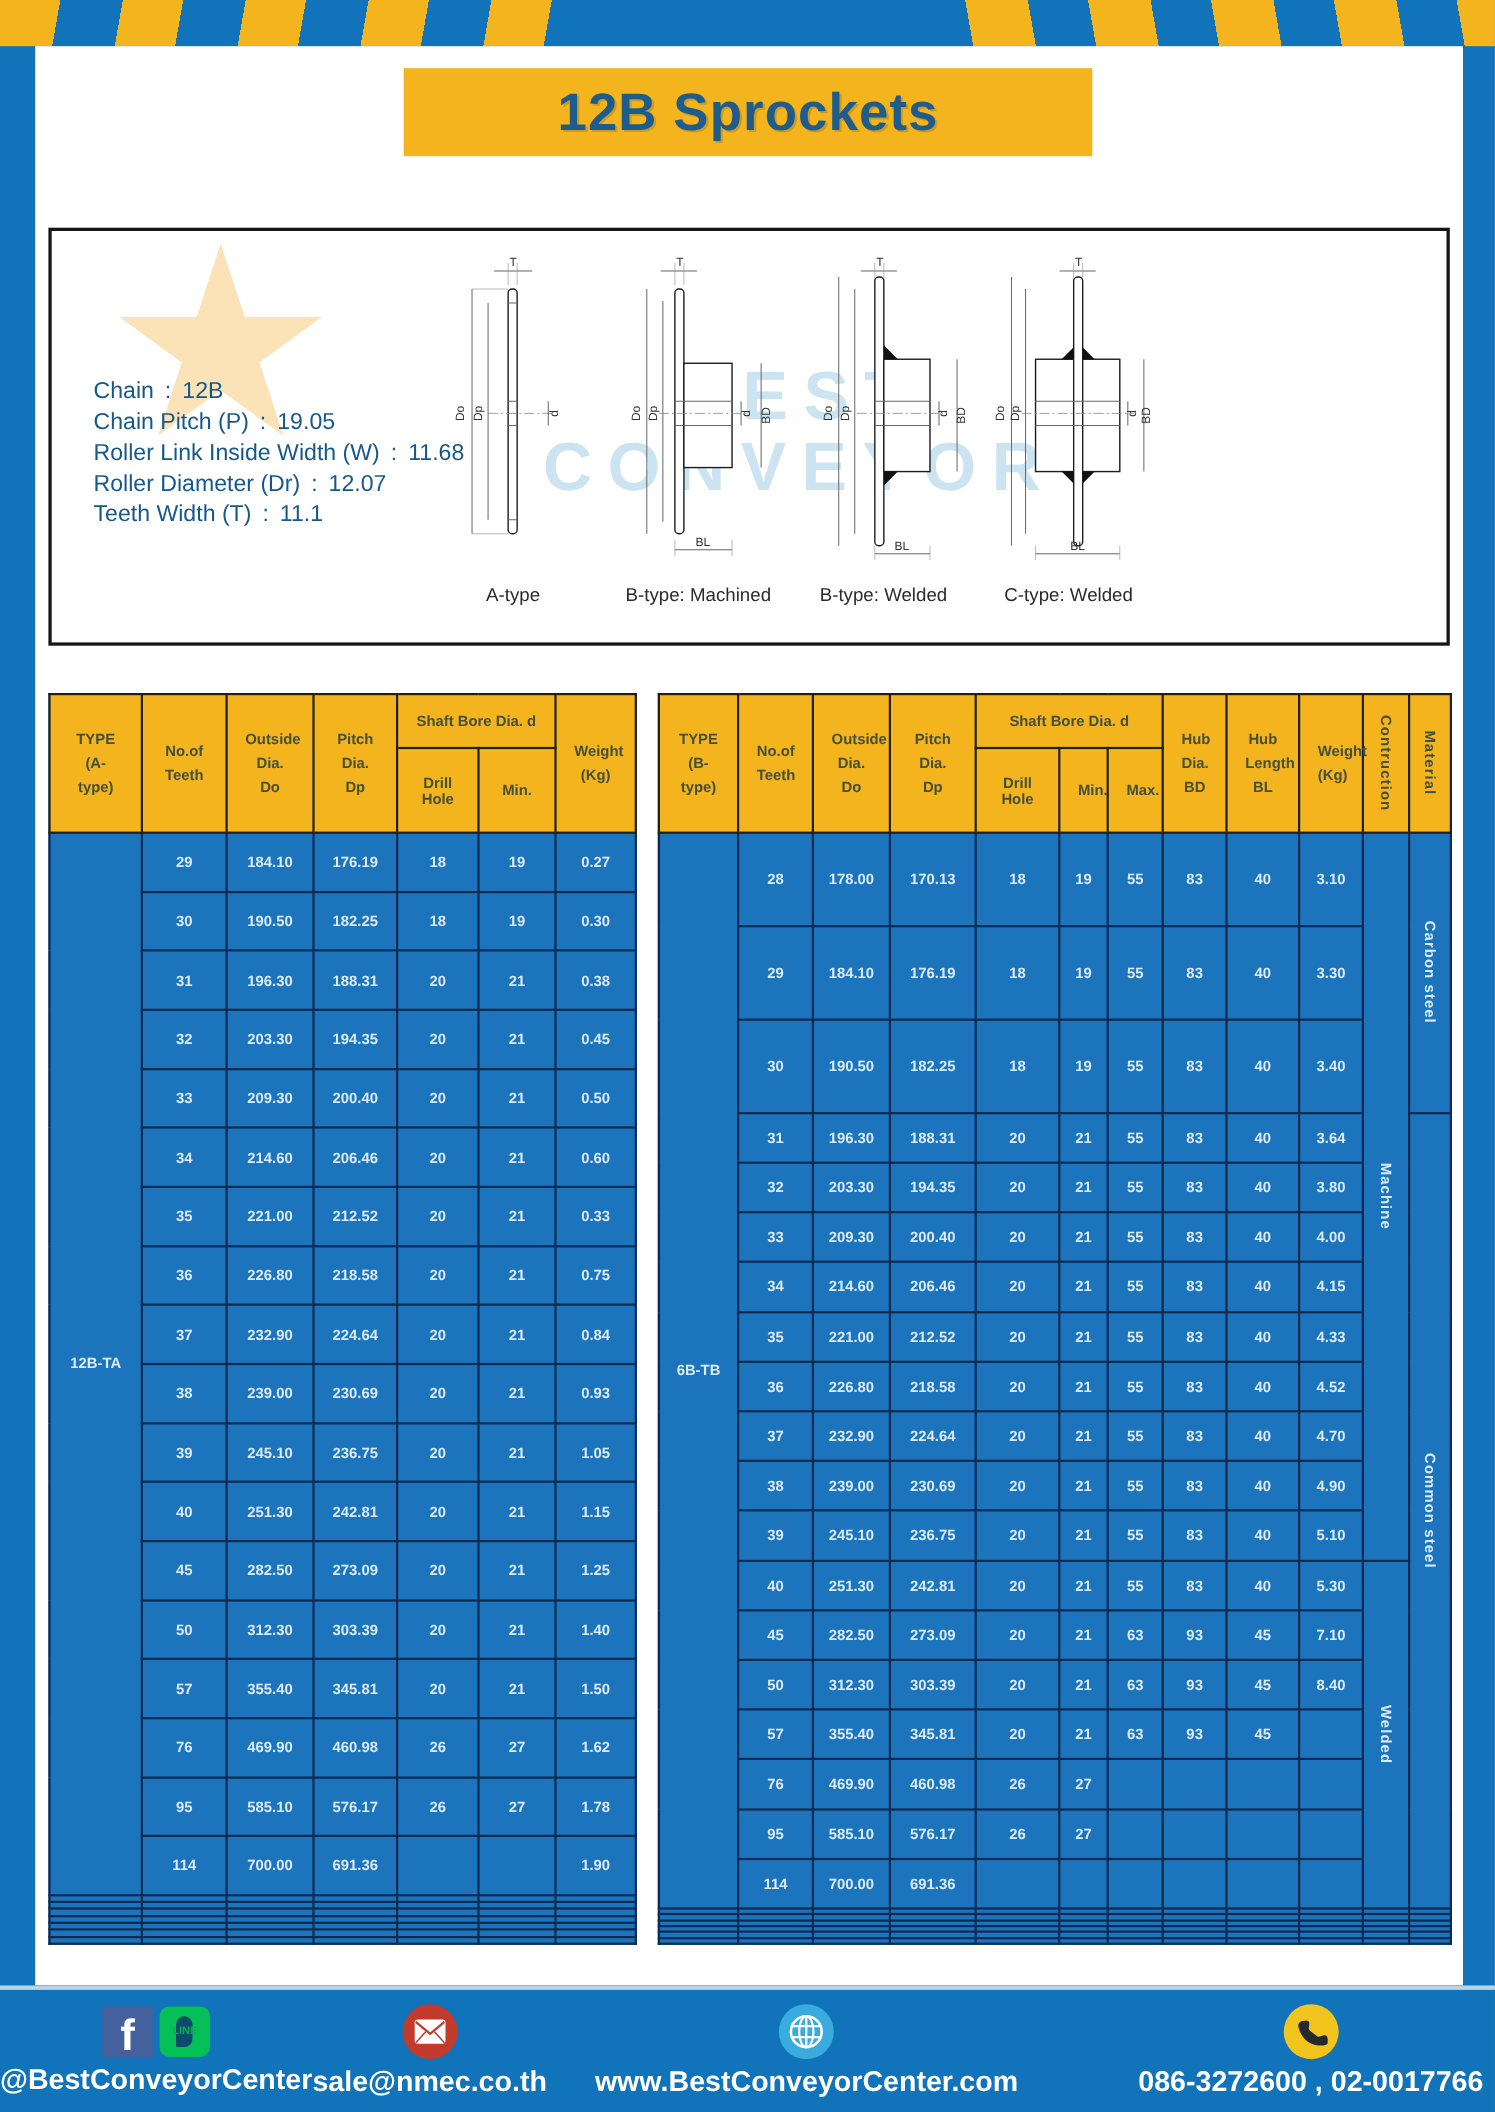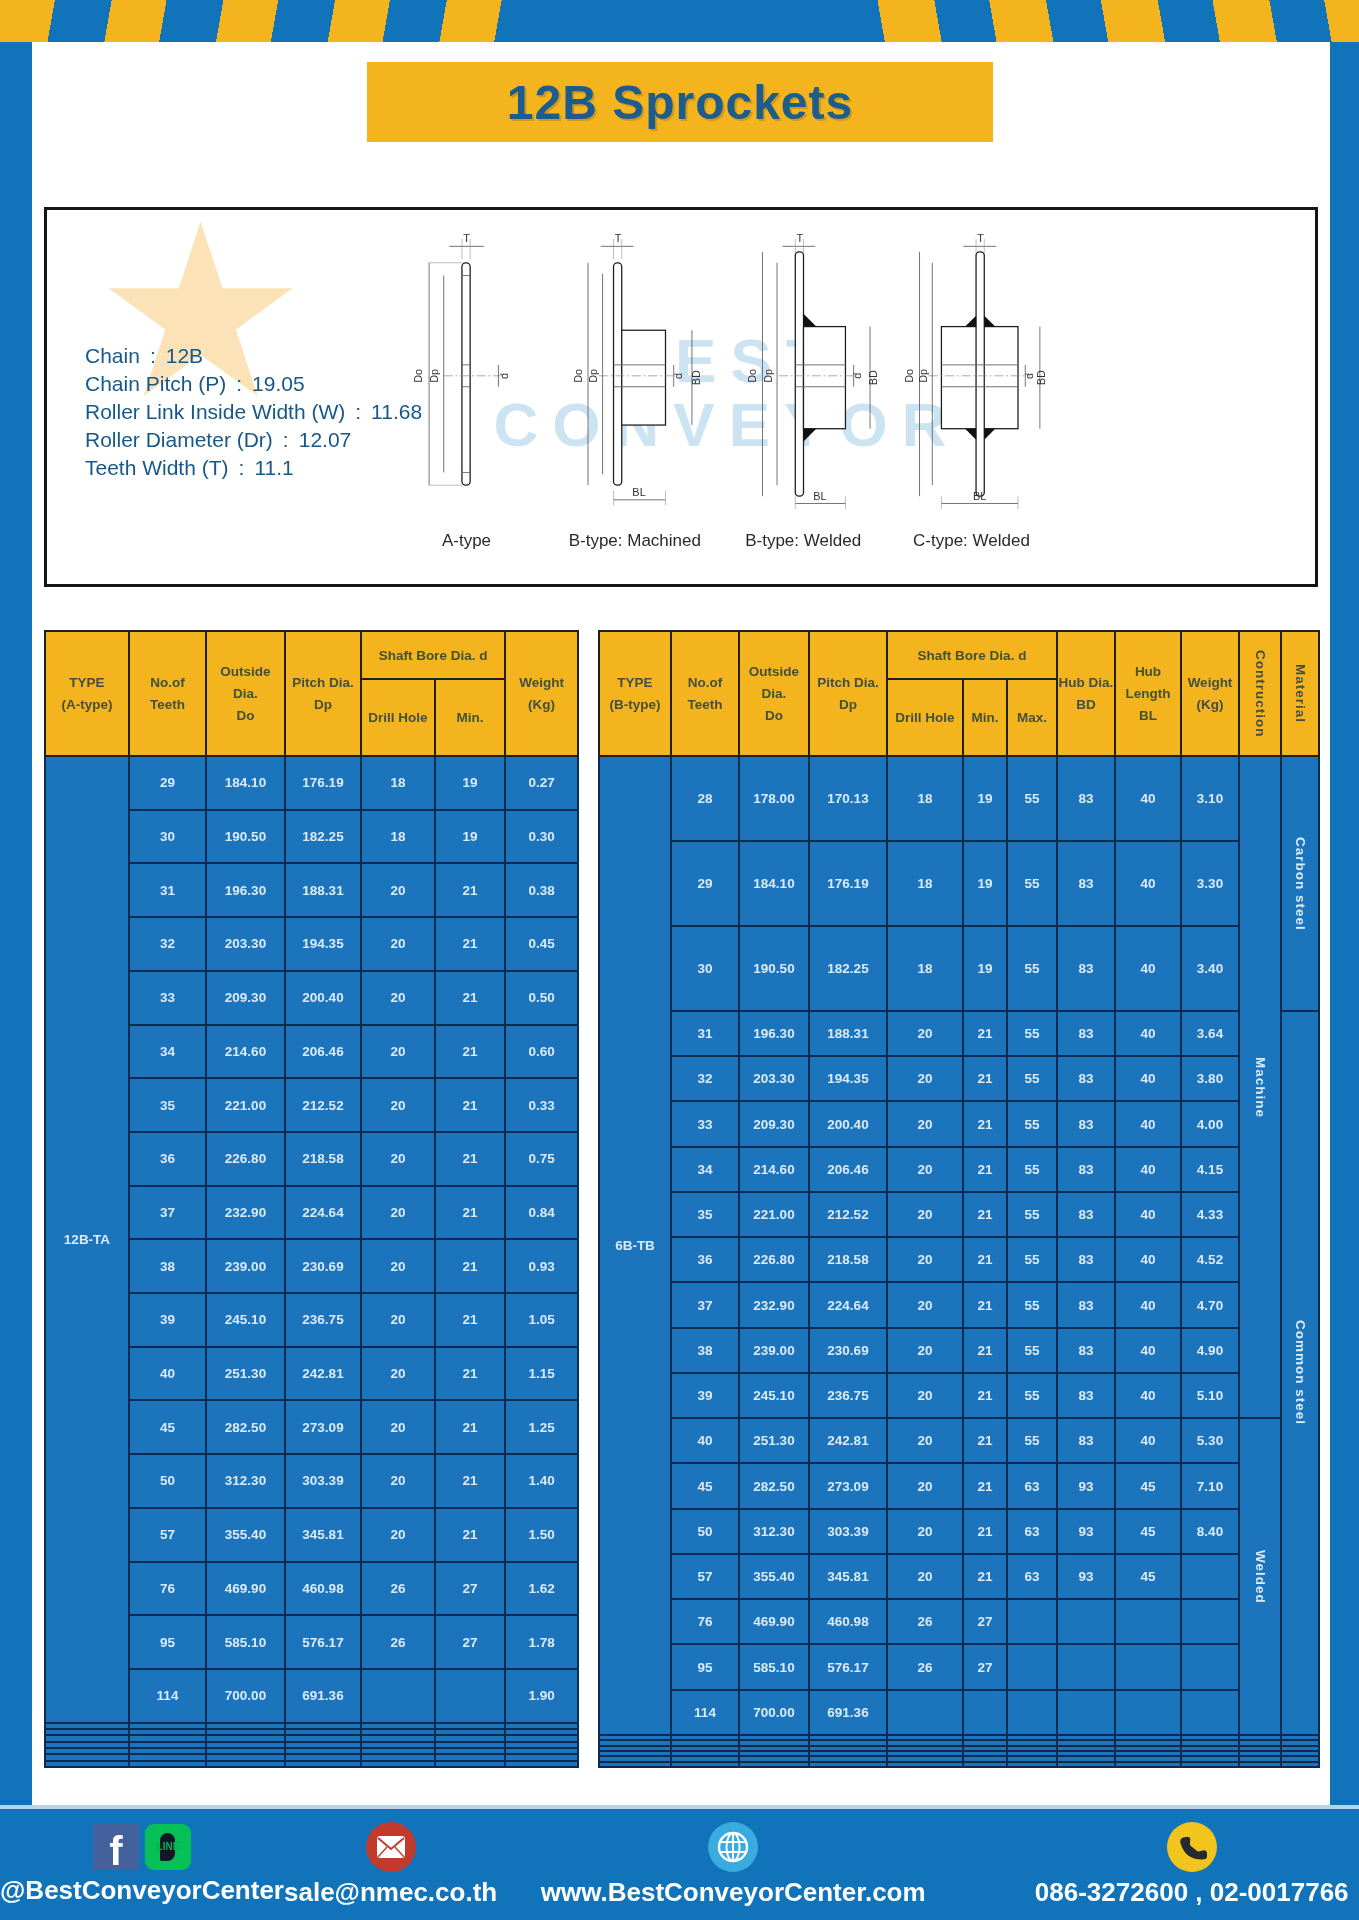--- a/index.html
+++ b/index.html
@@ -40,41 +40,41 @@
   .fig-label{font-size:17px;color:#2a2a2a;margin-top:1px;}
   .draw-line{stroke:#666;stroke-width:1;}
   .draw-ext{stroke:#999;stroke-width:0.7;}
   .draw-shape{fill:#fff;stroke:#1d1d1d;stroke-width:1.4;}
   .draw-center{stroke:#888;stroke-width:0.8;stroke-dasharray:10 3 2 3;}
   .dim-text{font-size:12px;fill:#333;}
   
   table.tbl{position:absolute;top:630px;height:1138px;border-collapse:collapse;table-layout:fixed;
     background:#1b74bc;}
   table.tbl th{background:#f3b41d;color:#44503d;font-size:13.5px;font-weight:bold;
-    border:2px solid #20201a;text-align:center;vertical-align:middle;padding:0;}
+    border:2px solid #20201a;text-align:center;vertical-align:middle;padding:16px;}
   table.tbl td{border:2px solid #0d2a50;color:#dcebfb;font-size:13.5px;font-weight:600;
     text-align:center;vertical-align:middle;padding:0;}
   table.tbl thead tr:first-child{height:48px;}
   table.tbl thead tr:last-child{height:77px;}
   .pre{white-space:pre-line;line-height:22px;}
   th.vert-h{writing-mode:vertical-rl;line-height:1;letter-spacing:1px;}
   td.vert{writing-mode:vertical-rl;letter-spacing:1px;font-size:13px;}
   td.type-cell{font-size:14px;}
   
   .footer{position:absolute;left:0;bottom:0;width:1359px;height:115px;background:#1173b9;
     border-top:4px solid #b9d4e9;box-sizing:border-box;display:flex;align-items:stretch;}
   .f-sec{display:flex;flex-direction:column;align-items:center;justify-content:center;gap:5px;}
   .f-icons{display:flex;gap:6px;align-items:center;}
   .f-text{color:#ffffff;font-size:26px;font-weight:bold;white-space:nowrap;}
   .f-div{width:9px;height:84px;background:#eec61c;align-self:center;}
   .icon-fb{width:46px;height:46px;background:#44619d;display:flex;align-items:flex-end;
     justify-content:center;color:#fff;font-size:40px;font-weight:bold;line-height:0.95;overflow:hidden;}
   .icon-line{width:46px;height:46px;background:#05c057;border-radius:9px;display:flex;
     align-items:center;justify-content:center;}
-  .icon-line .bubble{width:15px;height:28px;background:#0f172a;border-radius:13px 13px 13px 3px;
+  .icon-line .bubble{width:15px;height:28px;background:#0c4a6e;border-radius:13px 13px 13px 3px;
     display:flex;align-items:center;justify-content:center;color:#05b14f;font-size:10px;font-weight:bold;}
   .icon-round{width:50px;height:50px;border-radius:50%;display:flex;align-items:center;justify-content:center;}
   .icon-mail{background:#c13a2c;}
   .icon-globe{background:#3aabdf;}
   .icon-phone{background:#f2c41e;}
 </style>
 </head>
 <body>
 
 <div class="stripe stripe-left"></div>

